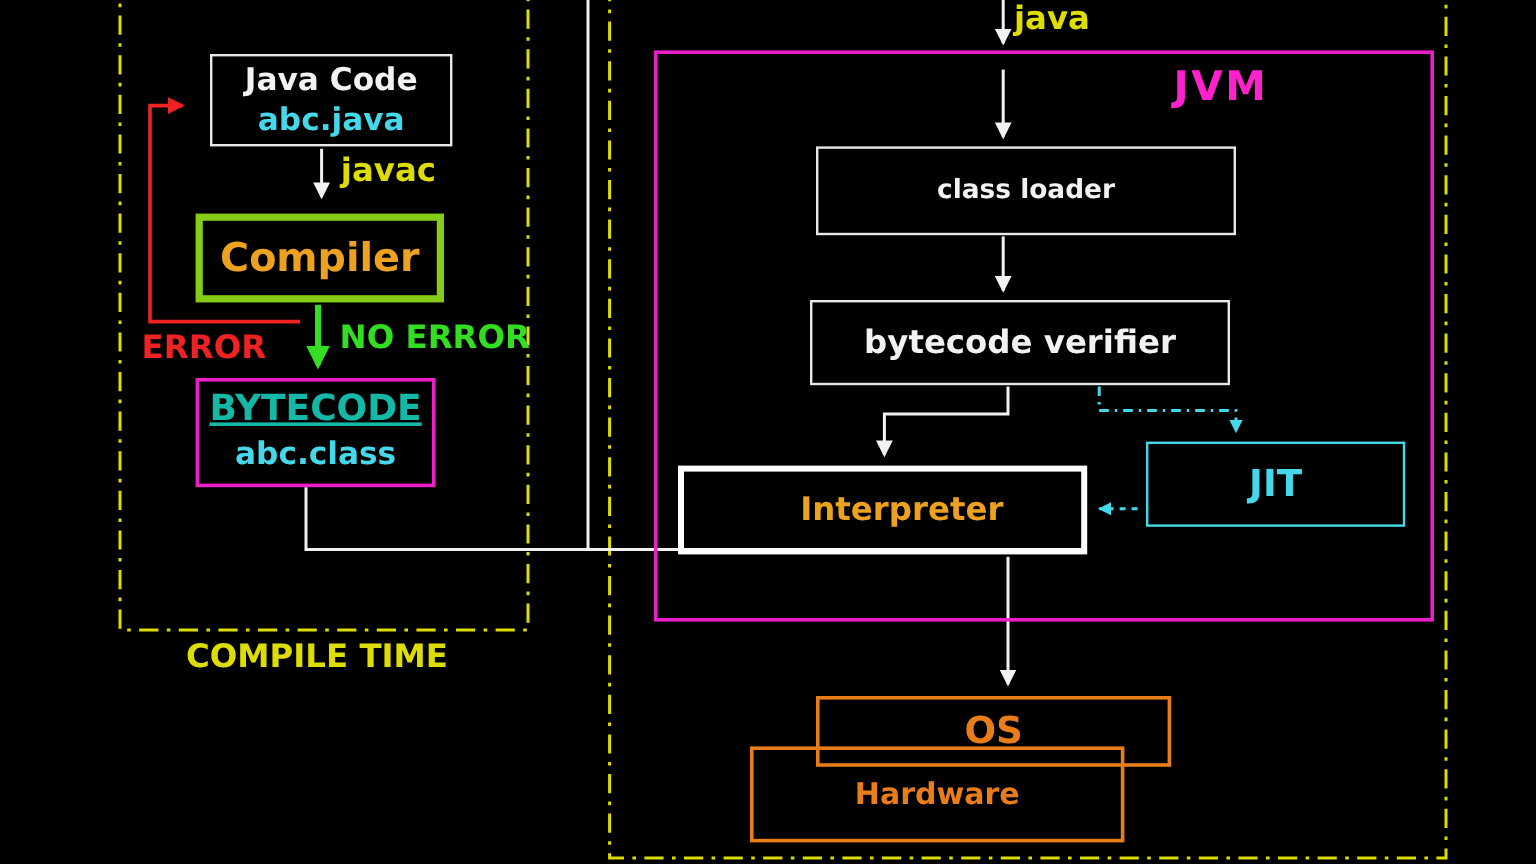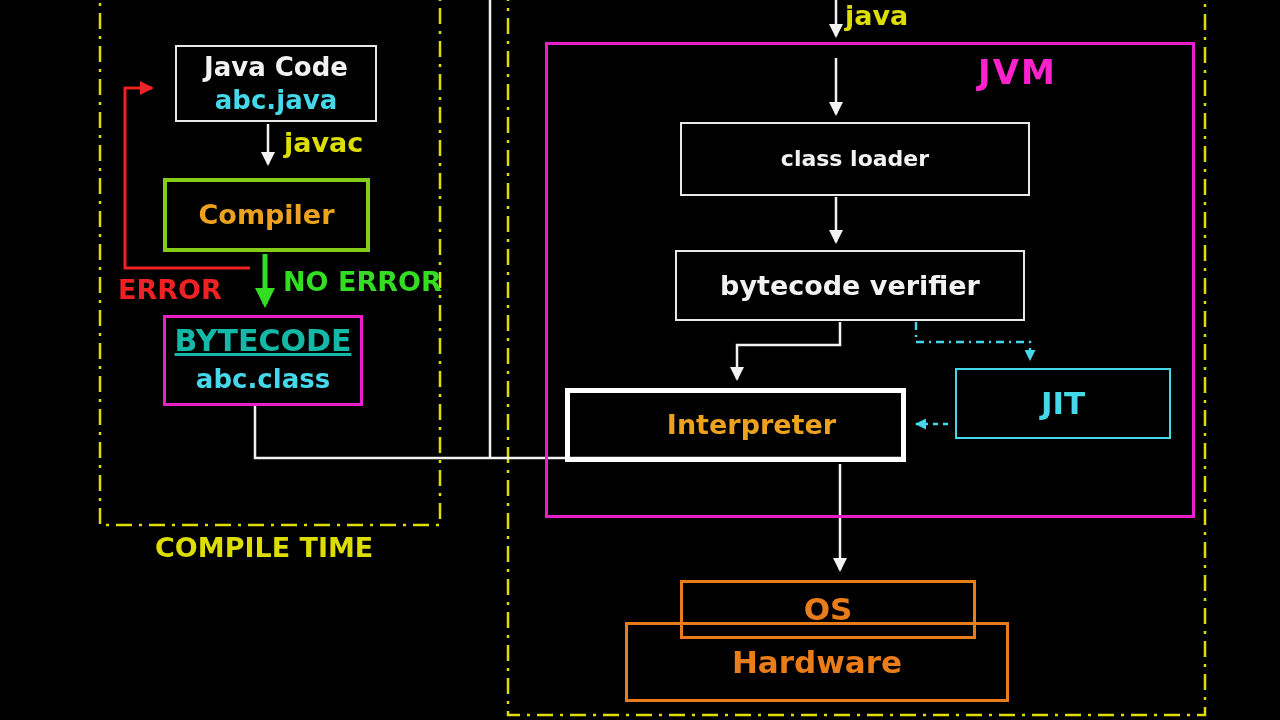--- a/index.html
+++ b/index.html
@@ -13,34 +13,34 @@
     position:absolute;box-sizing:border-box;background:transparent;
     display:flex;flex-direction:column;align-items:center;justify-content:center;
     text-align:center;line-height:1.25;
   }
   .lbl{position:absolute;white-space:nowrap;}
 
   #java-code{left:175px;top:45px;width:202px;height:77px;border:2px solid #e8e8e8;}
   .jc-title{color:#f2f2f2;font-size:26px;}
   .jc-file{color:#45d7ea;font-size:26px;}
 
-  #compiler{left:163px;top:178px;width:207px;height:74px;border:4px solid #84cc16;color:#eda21f;font-size:27px;}
+  #compiler{left:163px;top:178px;width:207px;height:74px;border:6px solid #84cc16;color:#eda21f;font-size:33px;}
 
   #bytecode{left:163px;top:315px;width:200px;height:91px;border:3px solid #ea1fc8;justify-content:space-between;padding:4px 0 8px;}
   .bc-title{color:#14b8a6;font-size:30px;text-decoration:underline;}
   .bc-file{color:#45d7ea;font-size:26px;}
 
   #jvm{left:545px;top:42px;width:650px;height:476px;border:3px solid #ea1fc8;}
 
   #class-loader{left:680px;top:122px;width:350px;height:74px;border:2px solid #e8e8e8;color:#f2f2f2;font-size:22px;}
   #verifier{left:675px;top:250px;width:350px;height:71px;border:2px solid #e8e8e8;color:#f2f2f2;font-size:27px;}
   #interpreter{left:565px;top:388px;width:341px;height:74px;border:5px solid #ffffff;color:#eda21f;font-size:27px;padding-left:32px;}
   #jit{left:955px;top:368px;width:216px;height:71px;border:2px solid #45d7ea;color:#45d7ea;font-size:31px;}
   #os{left:680px;top:580px;width:296px;height:59px;border:3px solid #e87d1a;color:#e87d1a;font-size:31px;}
-  #hardware{left:625px;top:622px;width:384px;height:80px;border:3px solid #e87d1a;color:#e87d1a;font-size:31px;}
+  #hardware{left:625px;top:622px;width:312px;height:80px;border:3px solid #e87d1a;color:#e87d1a;font-size:25px;}
 
   #lbl-javac{left:284px;top:127px;color:#dddd00;font-size:27px;}
   #lbl-error{left:118px;top:274px;color:#ee2222;font-size:27px;text-align:right;}
   #lbl-noerror{left:283px;top:266px;color:#33dd22;font-size:27px;}
   #lbl-compile-time{left:143px;top:532px;color:#dddd00;font-size:27px;margin-left:12px;}
   #lbl-java{left:845px;top:0px;color:#dddd00;font-size:27px;}
   #lbl-jvm{left:978px;top:52px;color:#ff22cc;font-size:34px;letter-spacing:2px;}
 </style>
 </head>
 <body>

